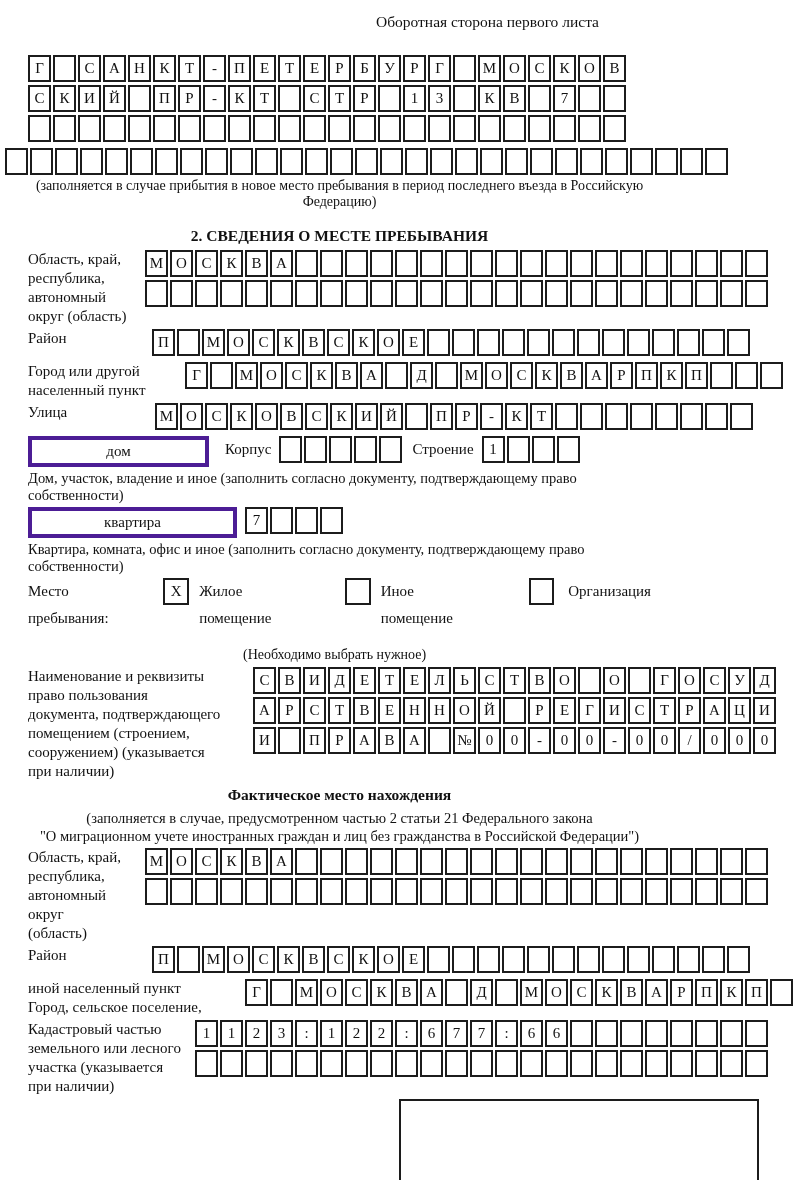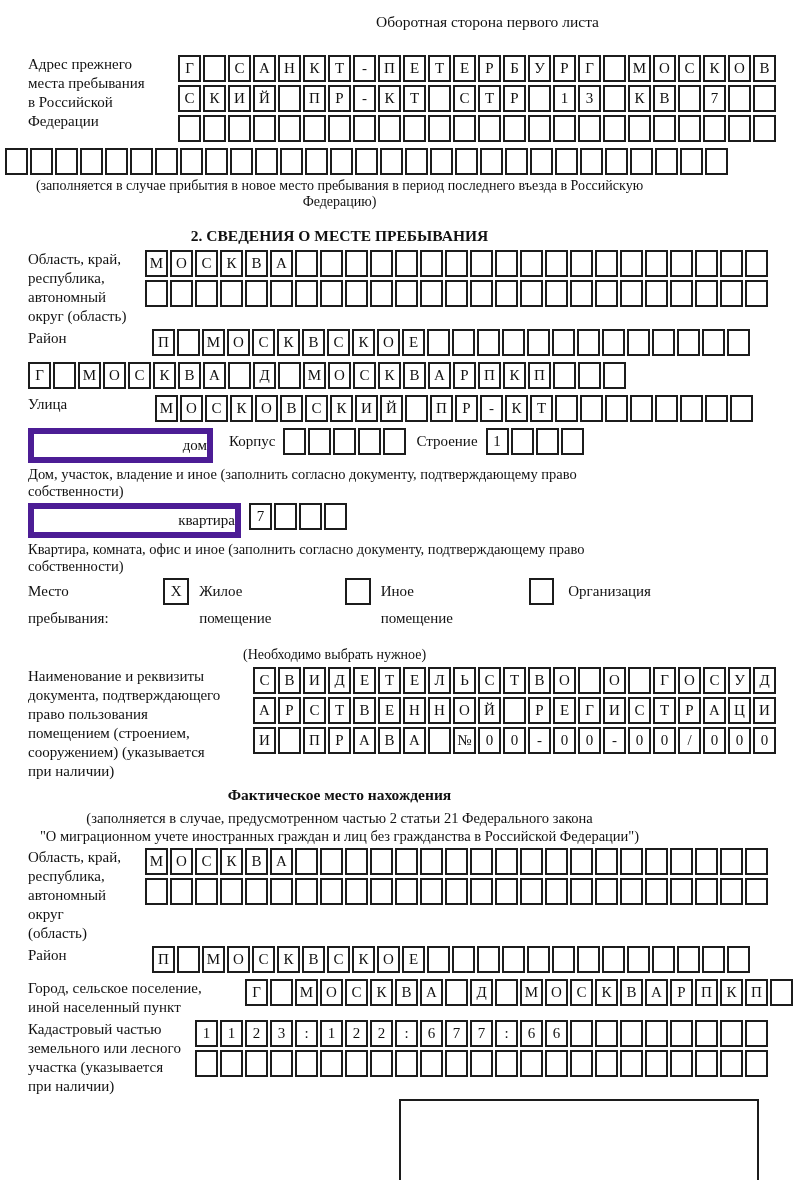--- a/index.html
+++ b/index.html
@@ -21,22 +21,22 @@
   .w217{width:217px;} .w167{width:167px;}
   .mt24{margin-top:24px;}
   .full{margin-left:-23px;}
   .note{font-size:14px;line-height:16px;margin-bottom:16px;}
   .center{text-align:center;}
   .sec-title{text-align:center;font-weight:bold;font-size:15.5px;
              line-height:20px;margin:2px 0 4px 0;}
   .fact-title{text-align:center;font-weight:bold;font-size:15.5px;
               line-height:20px;margin:4px 0 4px 0;}
   .fact-note{text-align:center;font-size:14.5px;line-height:18px;}
-  .wide-box{display:inline-block;box-sizing:content-box;border:6px solid #4c1d95;
-            text-align:right;font-size:15px;line-height:23px;height:23px;
+  .wide-box{display:inline-block;box-sizing:content-box;border:4px solid #4c1d95;
+            text-align:center;font-size:15px;line-height:23px;height:23px;
             vertical-align:top;margin-right:8px;background:#fff;}
   .wb-dom{width:173px;} .wb-kv{width:201px;}
   .inline-label{display:inline-block;font-size:15px;line-height:27px;
                 vertical-align:top;margin:0 8px;}
   .mesto-row{display:flex;align-items:flex-start;margin-bottom:15px;font-size:15px;}
   .mesto-row .opt{line-height:27px;}
   .chk{display:inline-block;box-sizing:content-box;width:22px;height:23px;
        border:2px solid #1c1c1c;text-align:center;font-size:15px;
        line-height:23px;background:#fff;}
   .mesto-note{font-size:14px;line-height:16px;margin:0 0 4px 215px;}
@@ -48,26 +48,20 @@
   .stamp-caption{text-align:center;font-size:14.5px;line-height:18px;}
 </style>
 </head>
 <body>
 
 <div class="page">
 
   <div class="top-note">Оборотная сторона первого листа</div>
 
   <div class="frow mt24">
-    <div class="flabel w150">
-        <div>Адрес прежнего</div>
-        <div>места пребывания</div>
-        <div>в Российской</div>
-        <div>Федерации</div>
-      </div>
     <div>
       <div class="box-row"><span class="cb">Г</span><span class="cb"></span><span class="cb">С</span><span class="cb">А</span><span class="cb">Н</span><span class="cb">К</span><span class="cb">Т</span><span class="cb">-</span><span class="cb">П</span><span class="cb">Е</span><span class="cb">Т</span><span class="cb">Е</span><span class="cb">Р</span><span class="cb">Б</span><span class="cb">У</span><span class="cb">Р</span><span class="cb">Г</span><span class="cb"></span><span class="cb">М</span><span class="cb">О</span><span class="cb">С</span><span class="cb">К</span><span class="cb">О</span><span class="cb">В</span></div>
       <div class="box-row"><span class="cb">С</span><span class="cb">К</span><span class="cb">И</span><span class="cb">Й</span><span class="cb"></span><span class="cb">П</span><span class="cb">Р</span><span class="cb">-</span><span class="cb">К</span><span class="cb">Т</span><span class="cb"></span><span class="cb">С</span><span class="cb">Т</span><span class="cb">Р</span><span class="cb"></span><span class="cb">1</span><span class="cb">3</span><span class="cb"></span><span class="cb">К</span><span class="cb">В</span><span class="cb"></span><span class="cb">7</span><span class="cb"></span><span class="cb"></span></div>
       <div class="box-row"><span class="cb"></span><span class="cb"></span><span class="cb"></span><span class="cb"></span><span class="cb"></span><span class="cb"></span><span class="cb"></span><span class="cb"></span><span class="cb"></span><span class="cb"></span><span class="cb"></span><span class="cb"></span><span class="cb"></span><span class="cb"></span><span class="cb"></span><span class="cb"></span><span class="cb"></span><span class="cb"></span><span class="cb"></span><span class="cb"></span><span class="cb"></span><span class="cb"></span><span class="cb"></span><span class="cb"></span></div>
     </div>
   </div>
   <div class="box-row full"><span class="cb"></span><span class="cb"></span><span class="cb"></span><span class="cb"></span><span class="cb"></span><span class="cb"></span><span class="cb"></span><span class="cb"></span><span class="cb"></span><span class="cb"></span><span class="cb"></span><span class="cb"></span><span class="cb"></span><span class="cb"></span><span class="cb"></span><span class="cb"></span><span class="cb"></span><span class="cb"></span><span class="cb"></span><span class="cb"></span><span class="cb"></span><span class="cb"></span><span class="cb"></span><span class="cb"></span><span class="cb"></span><span class="cb"></span><span class="cb"></span><span class="cb"></span><span class="cb"></span></div>
   <div class="note center">(заполняется в случае прибытия в новое место пребывания в период последнего въезда в Российскую Федерацию)</div>
 
   <div class="sec-title">2. СВЕДЕНИЯ О МЕСТЕ ПРЕБЫВАНИЯ</div>
@@ -84,20 +78,24 @@
       <div class="box-row"><span class="cb"></span><span class="cb"></span><span class="cb"></span><span class="cb"></span><span class="cb"></span><span class="cb"></span><span class="cb"></span><span class="cb"></span><span class="cb"></span><span class="cb"></span><span class="cb"></span><span class="cb"></span><span class="cb"></span><span class="cb"></span><span class="cb"></span><span class="cb"></span><span class="cb"></span><span class="cb"></span><span class="cb"></span><span class="cb"></span><span class="cb"></span><span class="cb"></span><span class="cb"></span><span class="cb"></span><span class="cb"></span></div>
     </div>
   </div>
 
   <div class="frow">
     <div class="flabel w124">Район</div>
     <div class="box-row"><span class="cb">П</span><span class="cb"></span><span class="cb">М</span><span class="cb">О</span><span class="cb">С</span><span class="cb">К</span><span class="cb">В</span><span class="cb">С</span><span class="cb">К</span><span class="cb">О</span><span class="cb">Е</span><span class="cb"></span><span class="cb"></span><span class="cb"></span><span class="cb"></span><span class="cb"></span><span class="cb"></span><span class="cb"></span><span class="cb"></span><span class="cb"></span><span class="cb"></span><span class="cb"></span><span class="cb"></span><span class="cb"></span></div>
   </div>
 
   <div class="frow">
+    <div class="flabel w157">
+        <div>Город или другой</div>
+        <div>населенный пункт</div>
+      </div>
     <div class="box-row"><span class="cb">Г</span><span class="cb"></span><span class="cb">М</span><span class="cb">О</span><span class="cb">С</span><span class="cb">К</span><span class="cb">В</span><span class="cb">А</span><span class="cb"></span><span class="cb">Д</span><span class="cb"></span><span class="cb">М</span><span class="cb">О</span><span class="cb">С</span><span class="cb">К</span><span class="cb">В</span><span class="cb">А</span><span class="cb">Р</span><span class="cb">П</span><span class="cb">К</span><span class="cb">П</span><span class="cb"></span><span class="cb"></span><span class="cb"></span></div>
   </div>
 
   <div class="frow">
     <div class="flabel w127">Улица</div>
     <div class="box-row"><span class="cb">М</span><span class="cb">О</span><span class="cb">С</span><span class="cb">К</span><span class="cb">О</span><span class="cb">В</span><span class="cb">С</span><span class="cb">К</span><span class="cb">И</span><span class="cb">Й</span><span class="cb"></span><span class="cb">П</span><span class="cb">Р</span><span class="cb">-</span><span class="cb">К</span><span class="cb">Т</span><span class="cb"></span><span class="cb"></span><span class="cb"></span><span class="cb"></span><span class="cb"></span><span class="cb"></span><span class="cb"></span><span class="cb"></span></div>
   </div>
 
   <div class="frow">
     <div class="wide-box wb-dom">дом</div>
@@ -123,22 +121,22 @@
     <span class="chk"></span>
     <span class="opt" style="margin-left:10px;margin-right:40px">Иное помещение</span>
     <span class="chk"></span>
     <span class="opt" style="margin-left:14px">Организация</span>
   </div>
   <div class="mesto-note">(Необходимо выбрать нужное)</div>
 
   <div class="frow">
     <div class="flabel w225">
         <div>Наименование и реквизиты</div>
+        <div>право пользования</div>
         <div>документа, подтверждающего</div>
-        <div>право пользования</div>
         <div>помещением (строением,</div>
         <div>сооружением) (указывается</div>
         <div>при наличии)</div>
       </div>
     <div>
       <div class="box-row"><span class="cb">С</span><span class="cb">В</span><span class="cb">И</span><span class="cb">Д</span><span class="cb">Е</span><span class="cb">Т</span><span class="cb">Е</span><span class="cb">Л</span><span class="cb">Ь</span><span class="cb">С</span><span class="cb">Т</span><span class="cb">В</span><span class="cb">О</span><span class="cb"></span><span class="cb">О</span><span class="cb"></span><span class="cb">Г</span><span class="cb">О</span><span class="cb">С</span><span class="cb">У</span><span class="cb">Д</span></div>
       <div class="box-row"><span class="cb">А</span><span class="cb">Р</span><span class="cb">С</span><span class="cb">Т</span><span class="cb">В</span><span class="cb">Е</span><span class="cb">Н</span><span class="cb">Н</span><span class="cb">О</span><span class="cb">Й</span><span class="cb"></span><span class="cb">Р</span><span class="cb">Е</span><span class="cb">Г</span><span class="cb">И</span><span class="cb">С</span><span class="cb">Т</span><span class="cb">Р</span><span class="cb">А</span><span class="cb">Ц</span><span class="cb">И</span></div>
       <div class="box-row"><span class="cb">И</span><span class="cb"></span><span class="cb">П</span><span class="cb">Р</span><span class="cb">А</span><span class="cb">В</span><span class="cb">А</span><span class="cb"></span><span class="cb">№</span><span class="cb">0</span><span class="cb">0</span><span class="cb">-</span><span class="cb">0</span><span class="cb">0</span><span class="cb">-</span><span class="cb">0</span><span class="cb">0</span><span class="cb">/</span><span class="cb">0</span><span class="cb">0</span><span class="cb">0</span></div>
     </div>
   </div>
@@ -160,22 +158,22 @@
     </div>
   </div>
 
   <div class="frow">
     <div class="flabel w124">Район</div>
     <div class="box-row"><span class="cb">П</span><span class="cb"></span><span class="cb">М</span><span class="cb">О</span><span class="cb">С</span><span class="cb">К</span><span class="cb">В</span><span class="cb">С</span><span class="cb">К</span><span class="cb">О</span><span class="cb">Е</span><span class="cb"></span><span class="cb"></span><span class="cb"></span><span class="cb"></span><span class="cb"></span><span class="cb"></span><span class="cb"></span><span class="cb"></span><span class="cb"></span><span class="cb"></span><span class="cb"></span><span class="cb"></span><span class="cb"></span></div>
   </div>
 
   <div class="frow">
     <div class="flabel w217">
+        <div>иной населенный пункт</div>
         <div>Город, сельское поселение,</div>
-        <div>иной населенный пункт</div>
       </div>
     <div class="box-row"><span class="cb">Г</span><span class="cb"></span><span class="cb">М</span><span class="cb">О</span><span class="cb">С</span><span class="cb">К</span><span class="cb">В</span><span class="cb">А</span><span class="cb"></span><span class="cb">Д</span><span class="cb"></span><span class="cb">М</span><span class="cb">О</span><span class="cb">С</span><span class="cb">К</span><span class="cb">В</span><span class="cb">А</span><span class="cb">Р</span><span class="cb">П</span><span class="cb">К</span><span class="cb">П</span><span class="cb"></span></div>
   </div>
 
   <div class="frow">
     <div class="flabel w167">
         <div>Кадастровый частью</div>
         <div>земельного или лесного</div>
         <div>участка (указывается</div>
         <div>при наличии)</div>

